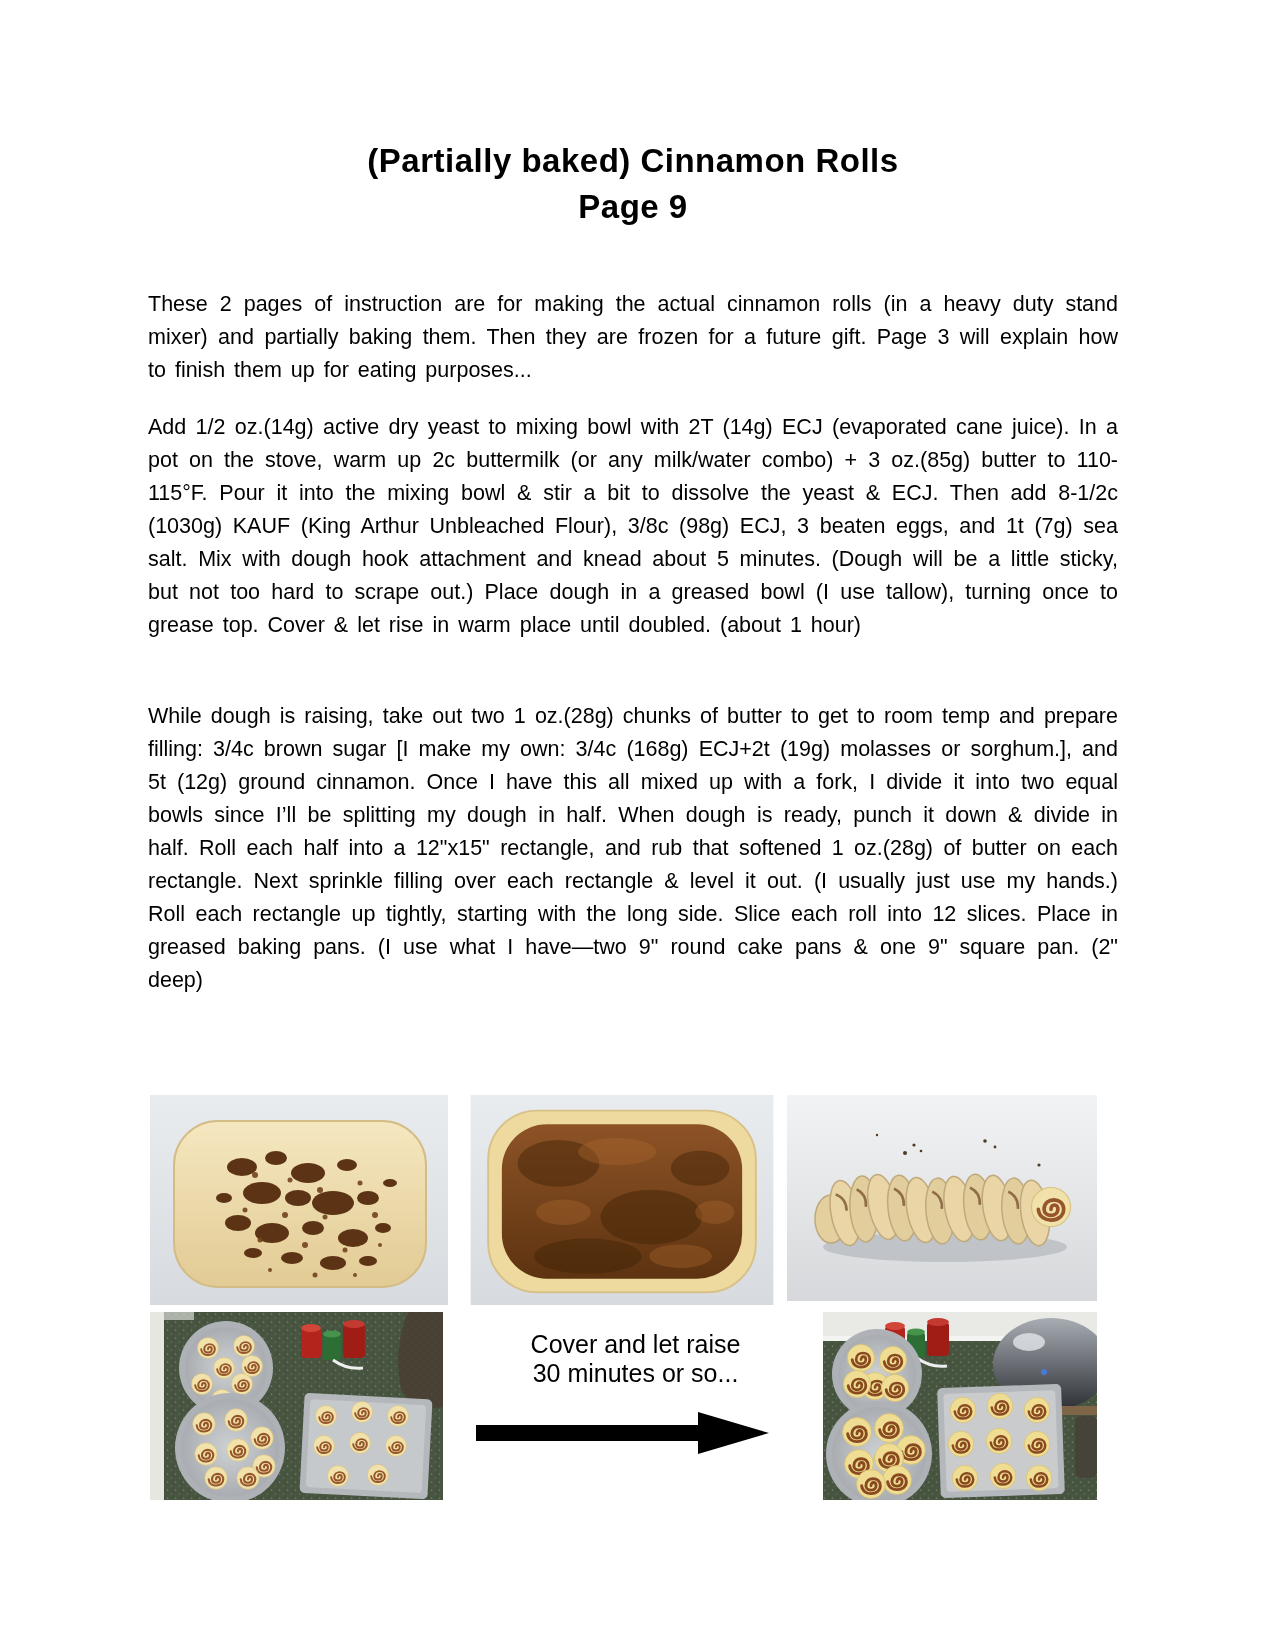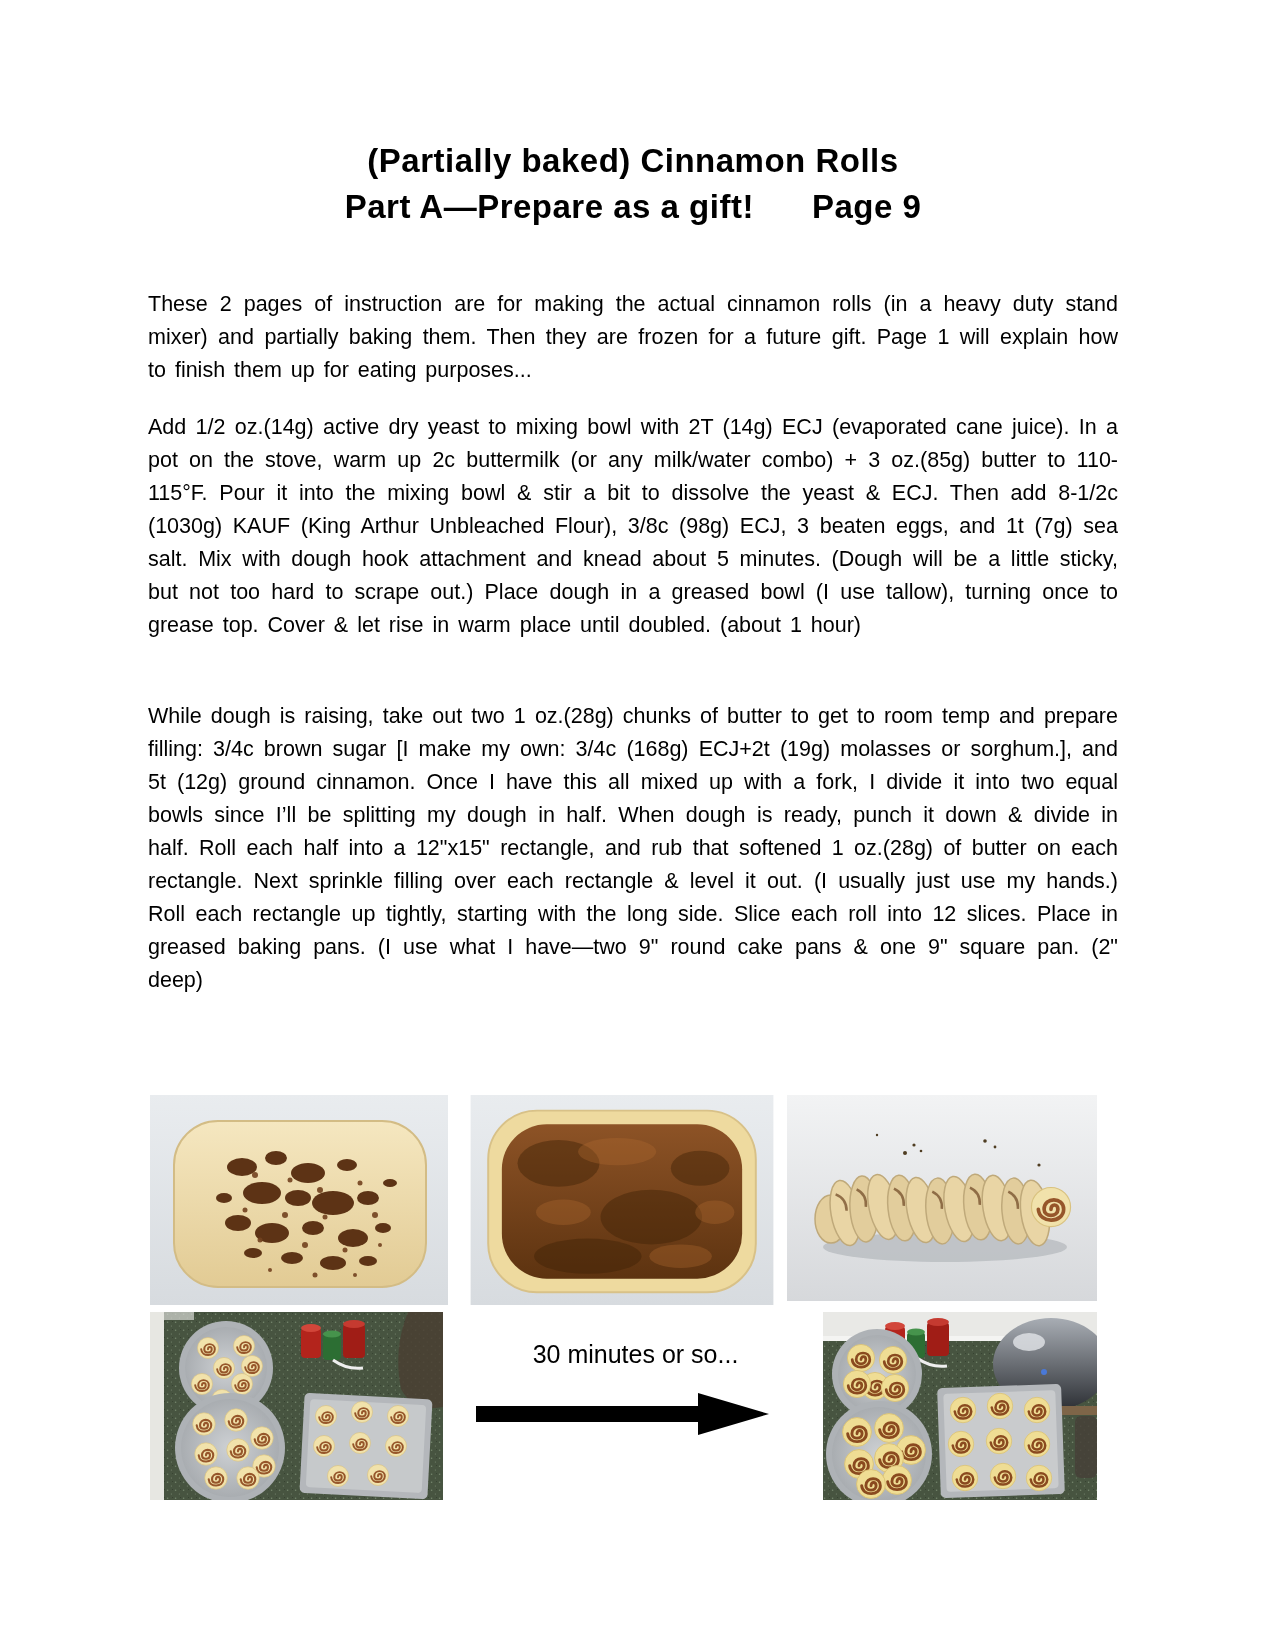--- a/index.html
+++ b/index.html
@@ -28,21 +28,21 @@
   #ph1 { left:150px; width:298px; }
   #ph2 { left:467px; width:310px; }
   #ph3 { left:787px; width:310px; height:206px; }
   #ph4 { left:150px; width:293px; }
   #ph6 { left:823px; width:274px; }
   .rise-box {
     position:absolute; top:1312px; left:448px; width:375px; height:188px;
     background:#ffffff; text-align:center; font-size:25px;
   }
   .rise-box .l1 { margin-top:18px; }
-  .rise-box .l2 { margin-top:28px; }
+  .rise-box .l2 { margin-top:0; }
   .rise-box .arrow-wrap { margin-top:22px; margin-left:28px; width:295px; height:46px; }
   .hidden-defs { position:absolute; width:0; height:0; overflow:hidden; }
 </style>
 </head>
 <body>
 
 <svg class="hidden-defs" aria-hidden="true">
   <defs>
     <linearGradient id="gDough" x1="0" y1="0" x2="0" y2="1">
       <stop offset="0" stop-color="#f5e7c0"></stop>
@@ -92,26 +92,25 @@
       <path d="M-2 36 q14 10 30 8" stroke="#eeeeee" stroke-width="3" fill="none"></path>
     </g>
   </defs>
 </svg>
 
 <div class="page">
 
   <div class="title">
     <div>(Partially baked) Cinnamon Rolls</div>
     <div class="title-l2">
-      <span>Part A—Prepare as a gift!</span>
       <span>Page 9</span>
     </div>
   </div>
 
-  <p class="para" id="p1">These 2 pages of instruction are for making the actual cinnamon rolls (in a heavy duty stand mixer) and partially baking them.  Then they are frozen for a future gift.  Page 1 will explain how to finish them up for eating purposes...</p>
+  <p class="para" id="p1">These 2 pages of instruction are for making the actual cinnamon rolls (in a heavy duty stand mixer) and partially baking them.  Then they are frozen for a future gift.  Page 3 will explain how to finish them up for eating purposes...</p>
   <p class="para" id="p2">Add 1/2 oz.(14g) active dry yeast to mixing bowl with 2T (14g) ECJ (evaporated cane juice).  In a pot on the stove, warm up 2c buttermilk (or any milk/water combo) + 3 oz.(85g) butter to 110-115°F.  Pour it into the mixing bowl &amp; stir a bit to dissolve the yeast &amp; ECJ.  Then add 8-1/2c (1030g) KAUF (King Arthur Unbleached Flour), 3/8c (98g) ECJ, 3 beaten eggs, and 1t (7g) sea salt.  Mix with dough hook attachment and knead about 5 minutes.  (Dough will be a little sticky, but not too hard to scrape out.)  Place dough in a greased bowl (I use tallow), turning once to grease top.  Cover &amp; let rise in warm place until doubled. (about 1 hour)</p>
   <p class="para" id="p3">While dough is raising, take out two 1 oz.(28g) chunks of butter to get to room temp and prepare filling:  3/4c brown sugar [I make my own: 3/4c (168g) ECJ+2t (19g) molasses or sorghum.], and 5t (12g) ground cinnamon.  Once I have this all mixed up with a fork, I divide it into two equal bowls since I’ll be splitting my dough in half.  When dough is ready, punch it down &amp; divide in half.  Roll each half into a 12"x15" rectangle, and rub that softened 1 oz.(28g) of butter on each rectangle.  Next sprinkle filling over each rectangle &amp; level it out. (I usually just use my hands.)  Roll each rectangle up tightly, starting with the long side.  Slice each roll into 12 slices.  Place in greased baking pans. (I use what I have—two 9" round cake pans &amp; one 9" square pan. (2" deep)</p>
 
   <figure id="ph1" class="ph-r1">
     <svg viewBox="0 0 298 210">
       <rect width="298" height="210" fill="url(#gBg1)"></rect>
       <rect x="24" y="26" width="252" height="166" rx="44" fill="url(#gDough)" stroke="#d3bc85" stroke-width="2"></rect>
       <g fill="#5d3315">
         <ellipse cx="92" cy="72" rx="15" ry="9"></ellipse>
           <ellipse cx="126" cy="63" rx="11" ry="7"></ellipse>
@@ -267,20 +266,21 @@
       <use href="#roll" transform="translate(248,104) scale(0.62)"></use>
       <use href="#roll" transform="translate(174,134) scale(0.62)"></use>
       <use href="#roll" transform="translate(210,131) scale(0.62)"></use>
       <use href="#roll" transform="translate(246,134) scale(0.62)"></use>
       <use href="#roll" transform="translate(188,164) scale(0.62)"></use>
       <use href="#roll" transform="translate(228,163) scale(0.62)"></use>
     </svg>
   </figure>
 
   <div class="rise-box">
+    <div class="l1">Cover and let raise</div>
     <div class="l2">30 minutes or so...</div>
     <div class="arrow-wrap">
       <svg viewBox="0 0 295 46" width="295" height="46">
         <polygon points="0,15 222,15 222,2 293,23 222,44 222,31 0,31" fill="#000000"></polygon>
       </svg>
     </div>
   </div>
 
   <figure id="ph6" class="ph-r2">
     <svg viewBox="0 0 274 188">

